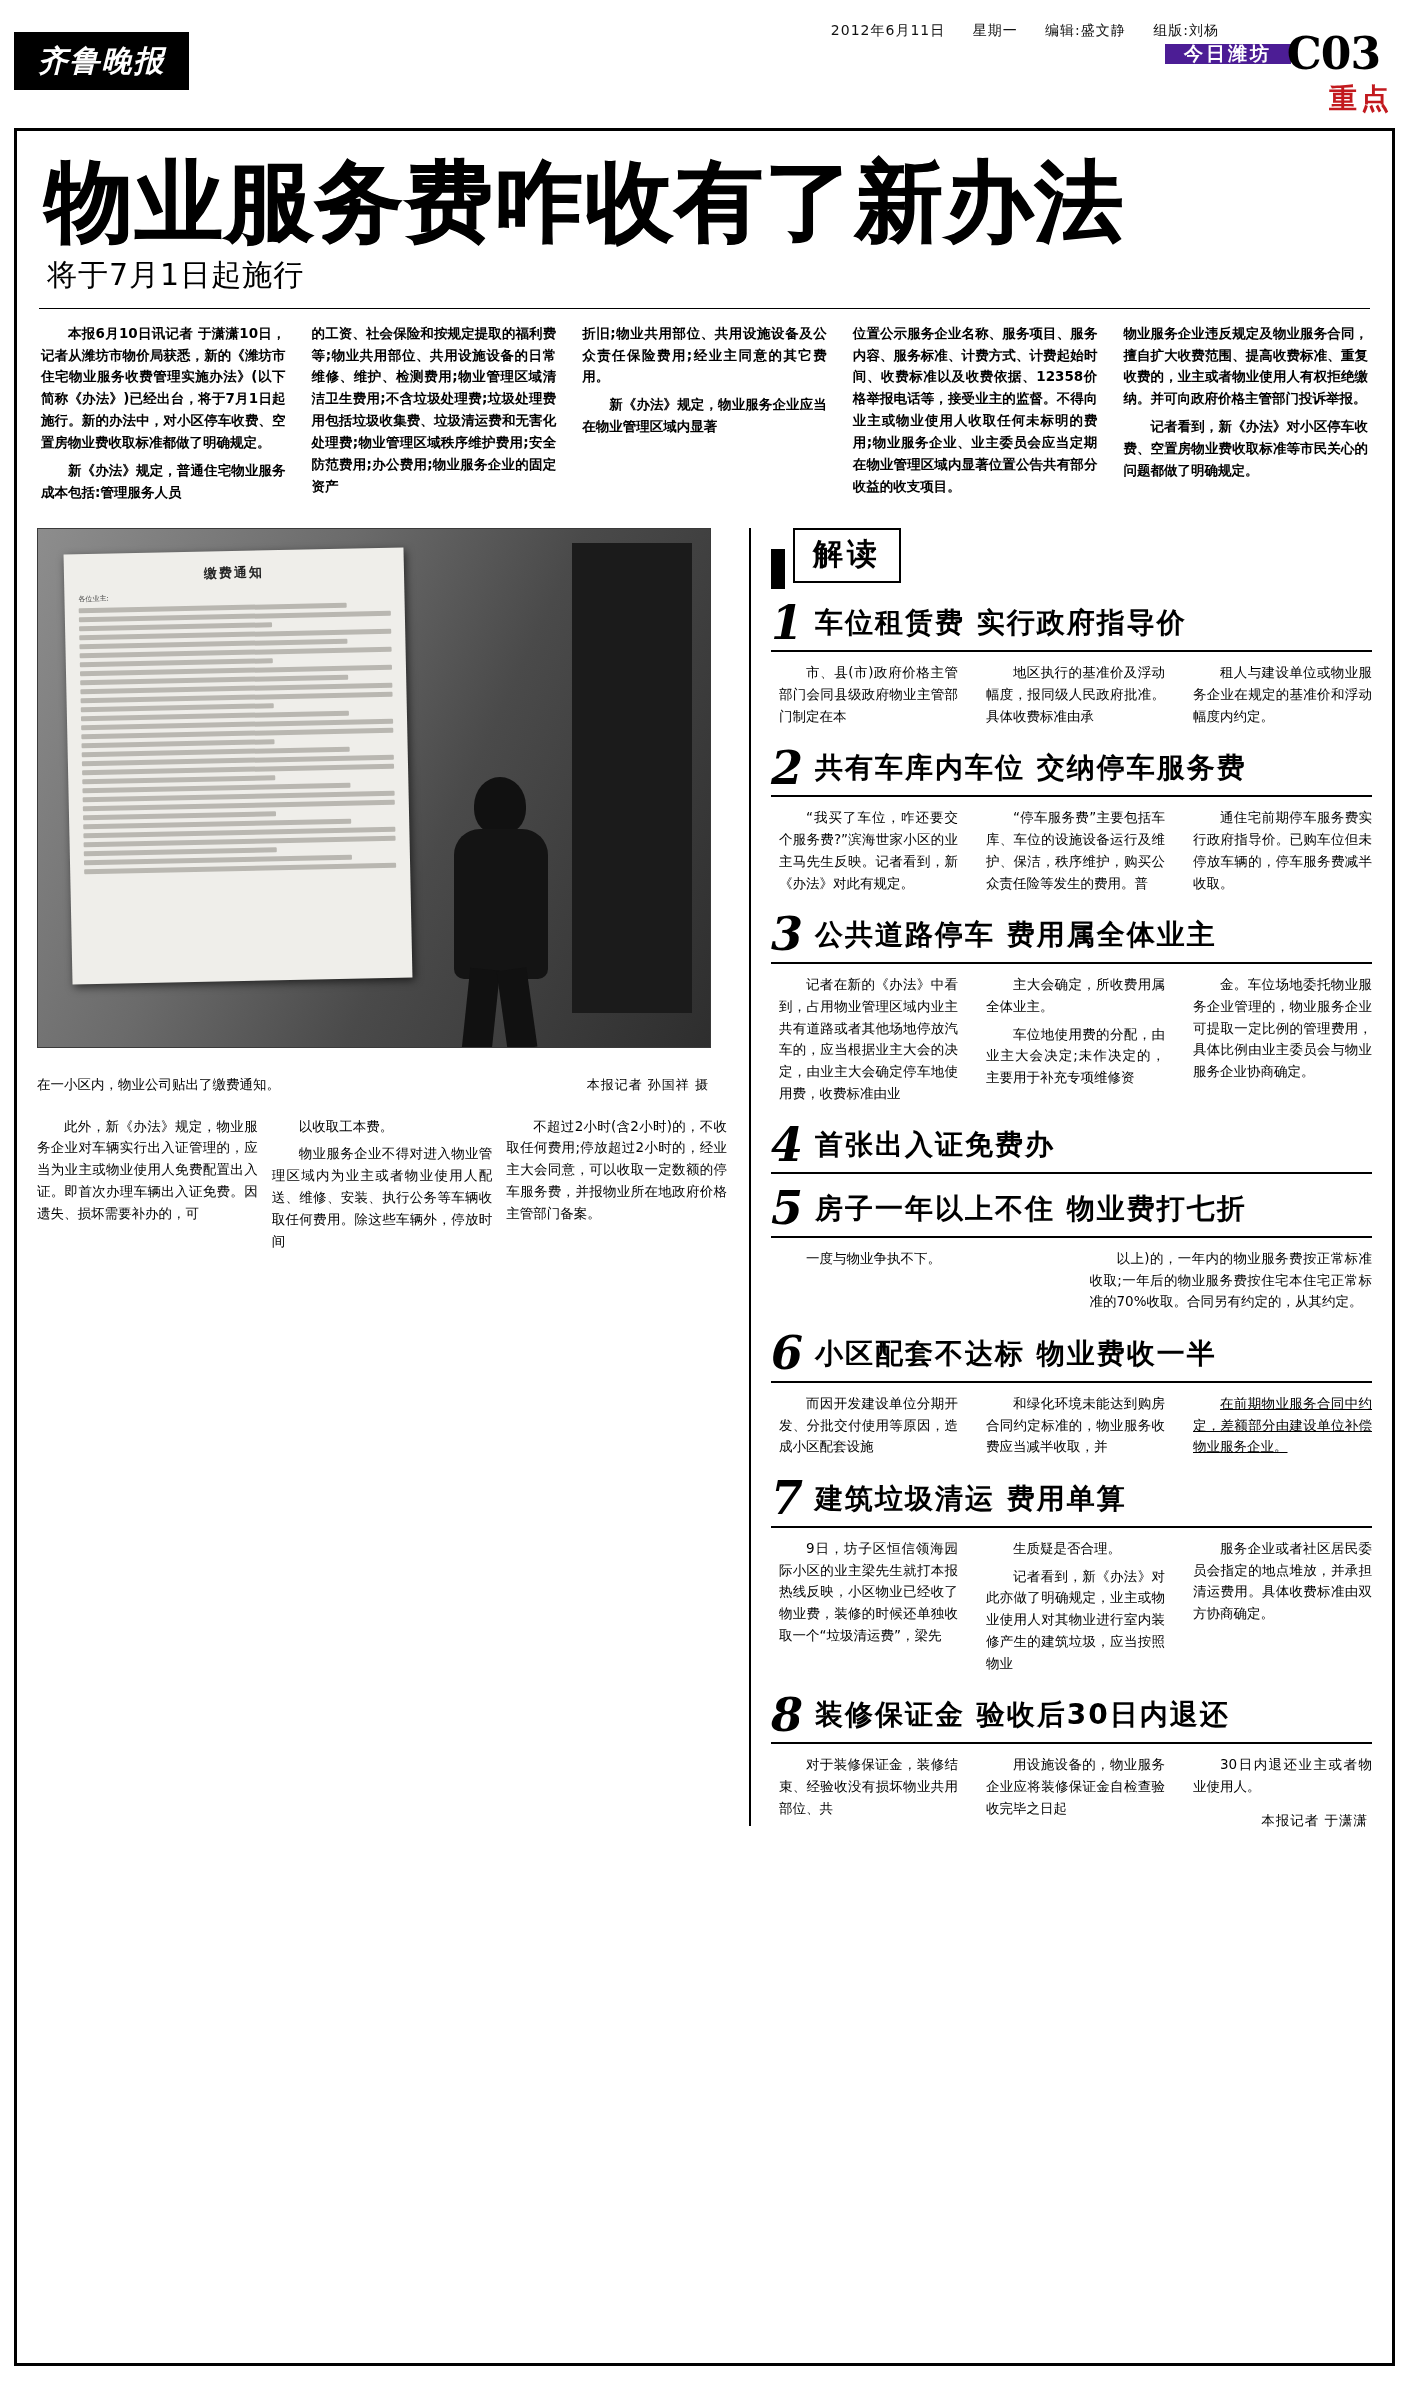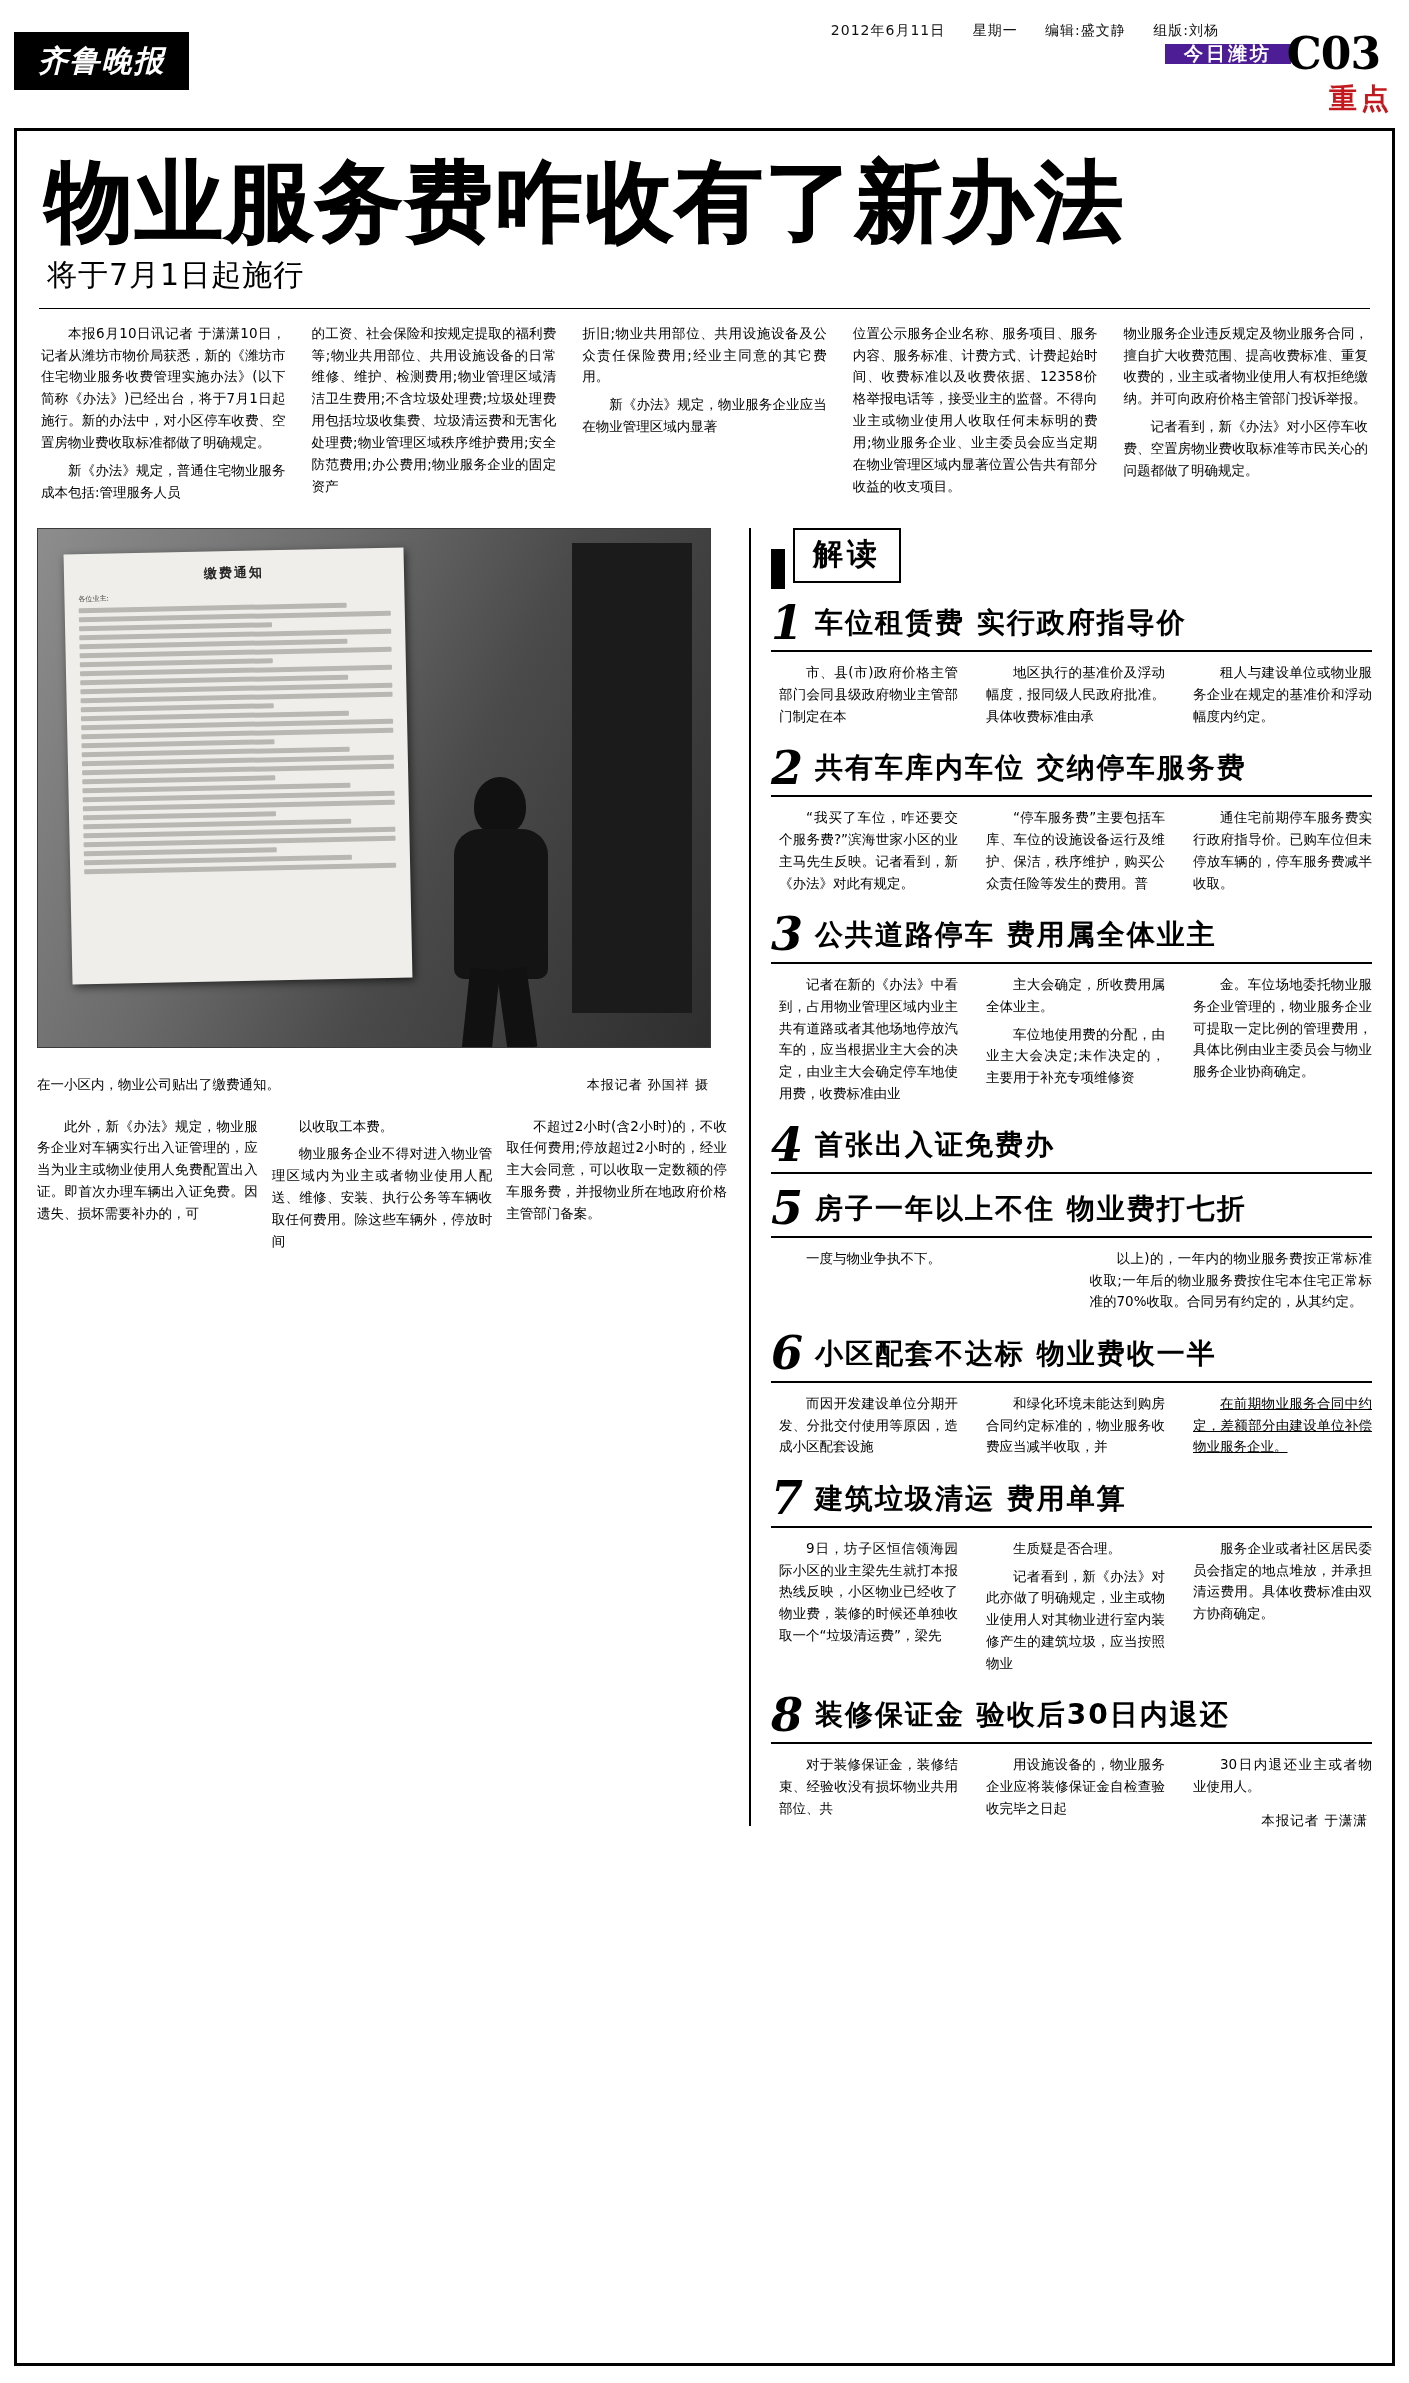--- a/index.html
+++ b/index.html
@@ -111,20 +111,21 @@
     margin:12px 2px 0 2px;
     border-top:1px solid #000;
   }
 
   
   .lead{
     display:flex;
     gap:26px;
     margin-top:14px;
     padding:0 4px;
+    font-weight:bold;
   }
   .lead .col{
     flex:1;
     font-size:13.5px;
     line-height:1.62;
     text-align:justify;
     color:#000;
   }
   .lead .col p{margin:0 0 6px 0;text-indent:2em;}
   .lead .col p.noind{text-indent:0;}

